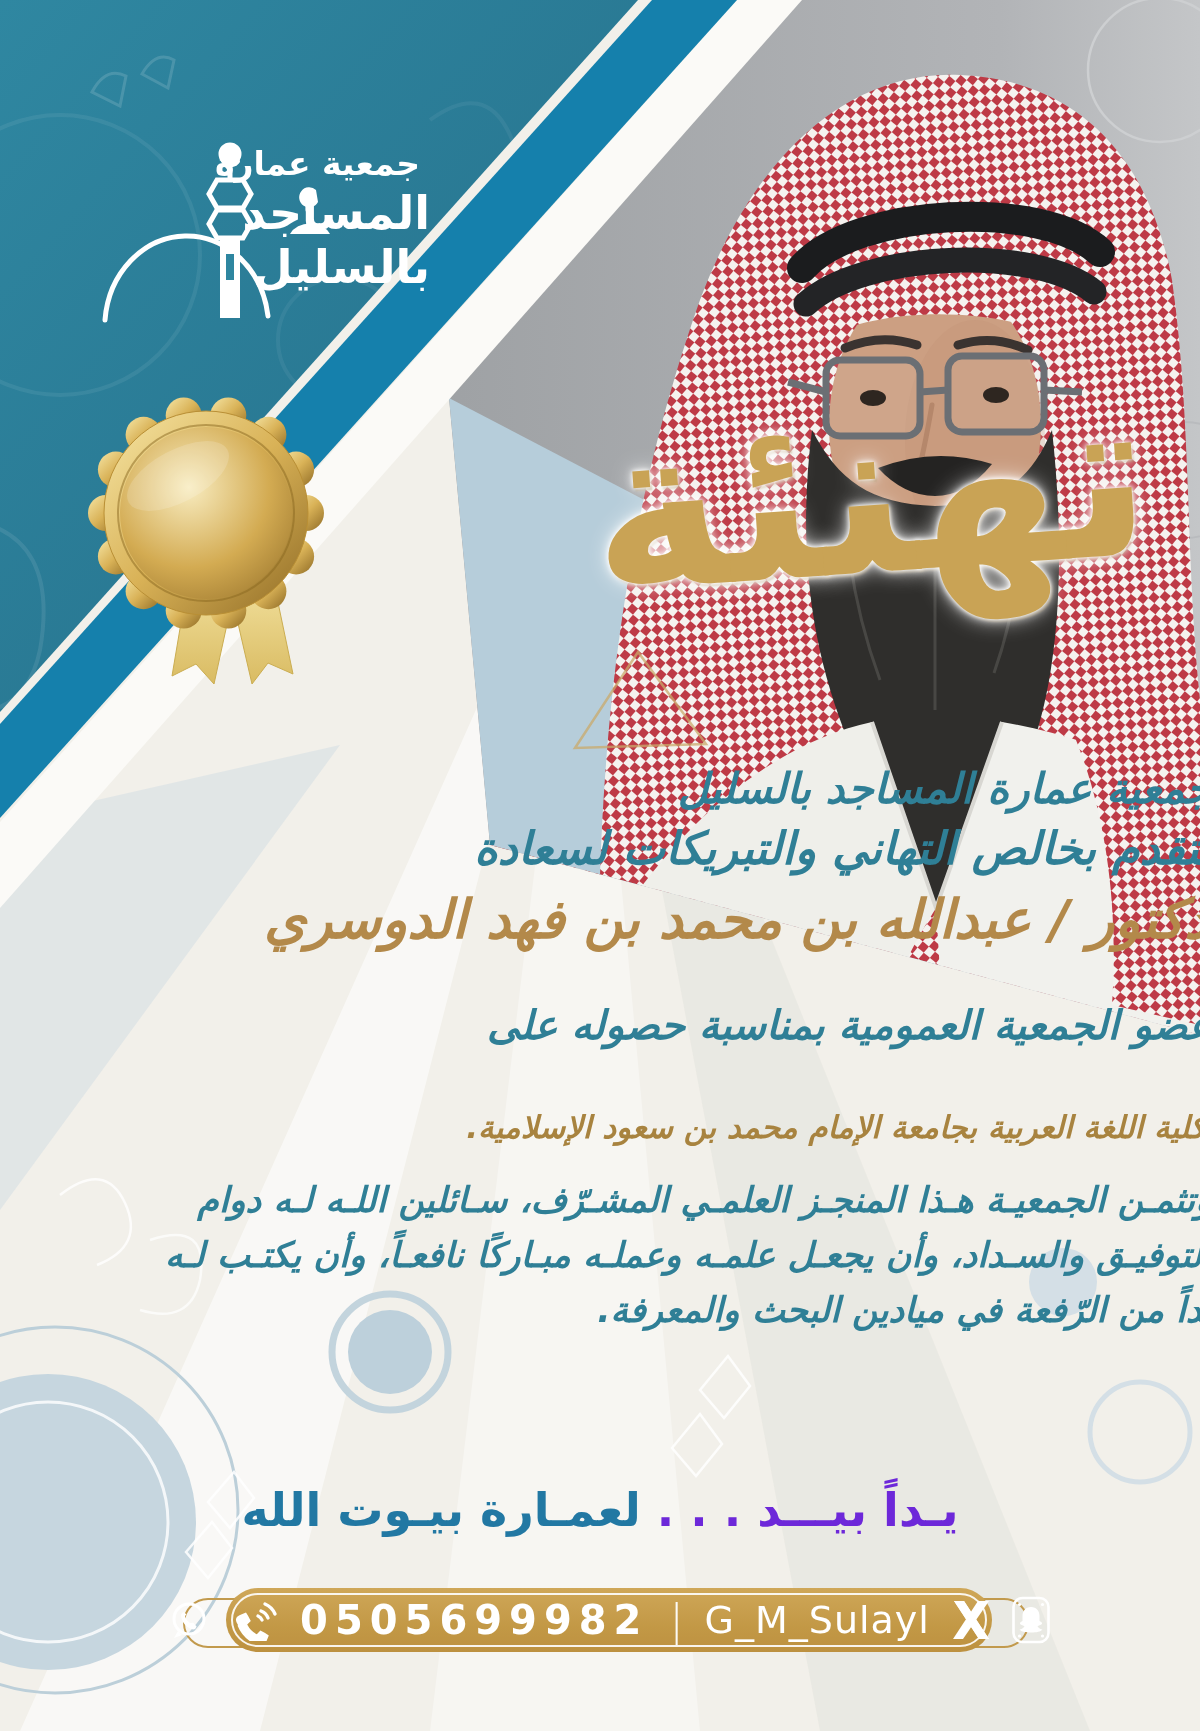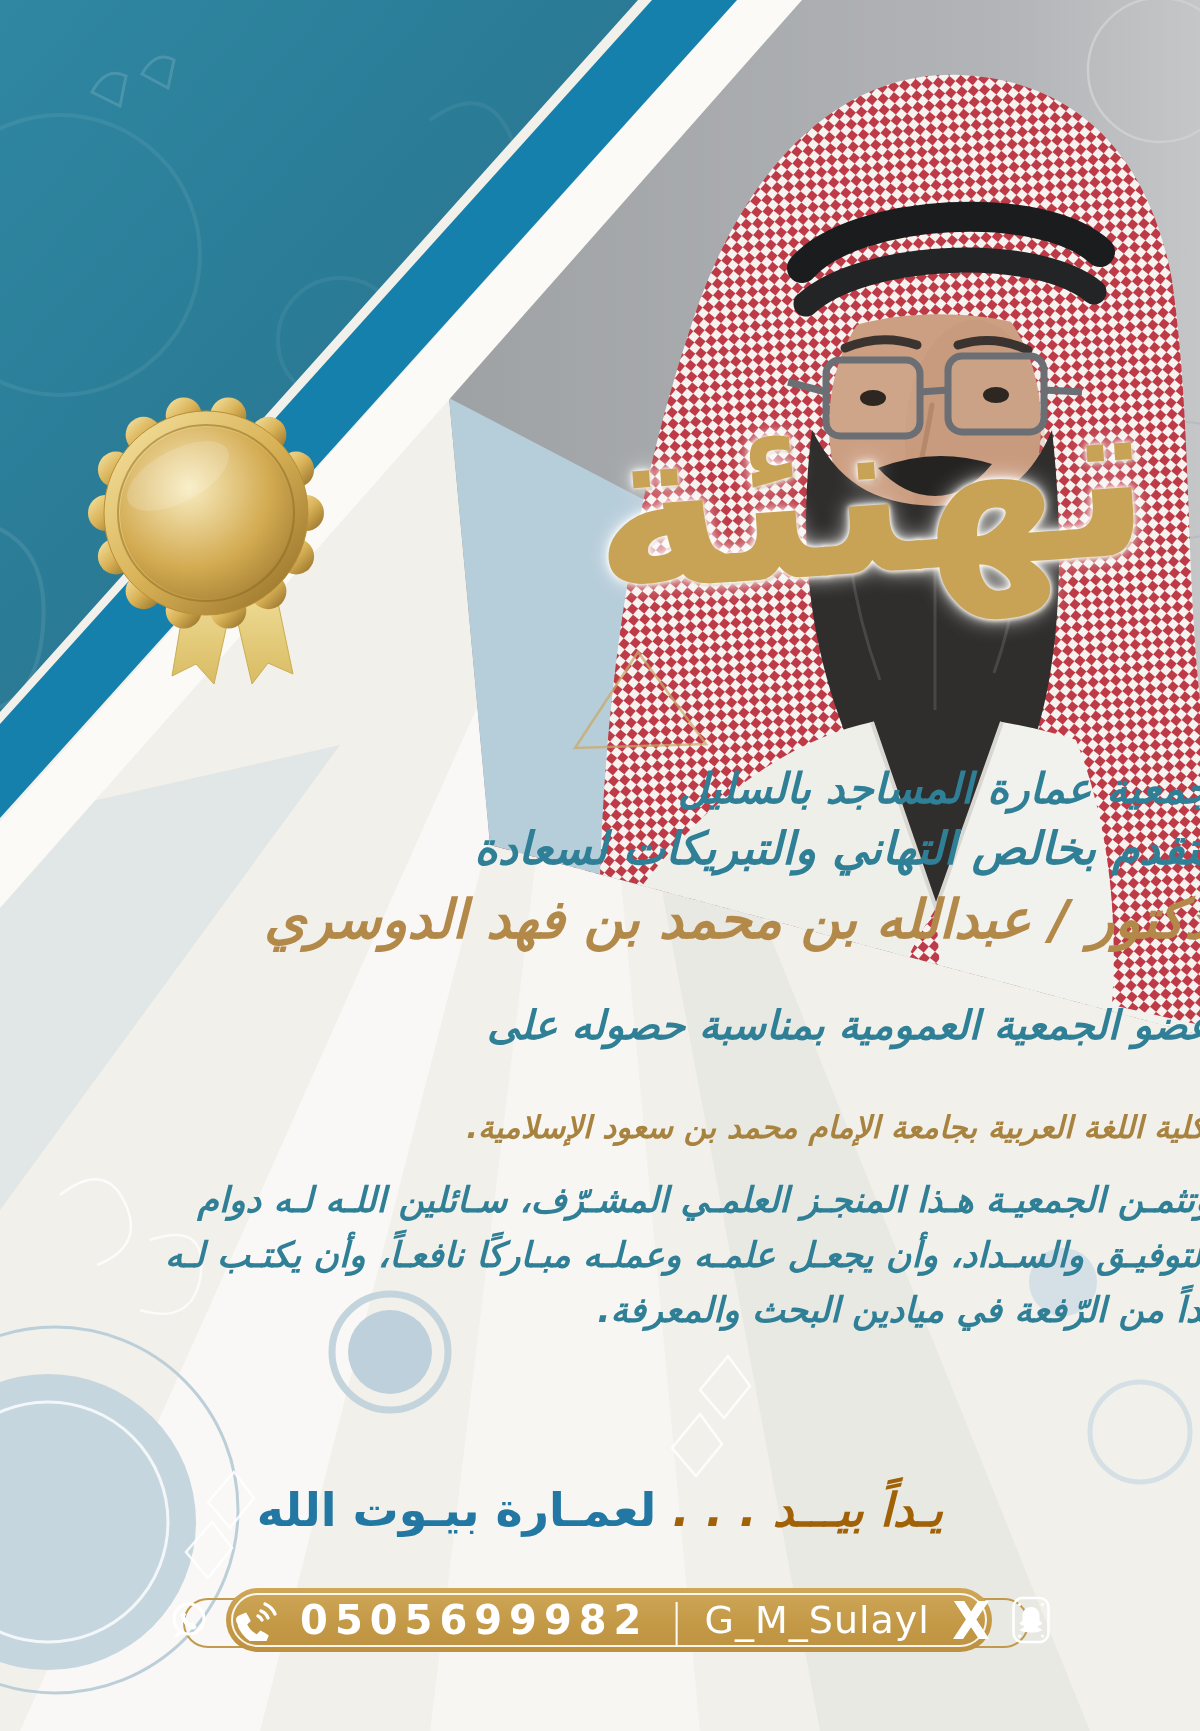--- a/index.html
+++ b/index.html
@@ -40,21 +40,21 @@
   .name{top:888px;font-size:54px;color:#B3894A;font-weight:700;margin-left:32px;}
   .l3{top:1002px;font-size:40px;}
   .l4{top:1061px;font-size:31px;}
   .l5{top:1109px;font-size:31px;margin-left:44px;}
   .p1{top:1180px;font-size:35px;}
   .p2{top:1235px;font-size:35px;}
   .p3{top:1290px;font-size:35px;padding-left:40px;}
 
   
   .slogan{left:0;top:1483px;width:100%;text-align:center;direction:rtl;font-size:46px;font-weight:700;white-space:nowrap;}
-  .slogan .g{color:#a16207;font-style:italic;}
+  .slogan .g{color:#6d28d9;}
   .slogan .t{color:#2278A3;}
 
   
   .pill-outline{left:183px;top:1598px;width:842px;height:46px;border:2px solid #C29A4D;border-radius:26px;}
   .pill{
     left:226px;top:1588px;width:766px;height:64px;border-radius:32px;
     background:linear-gradient(180deg,#CFA758 0%,#C1964299 60%,#BD9140);
     background-color:#C59C4B;
     display:flex;align-items:center;justify-content:center;gap:21px;direction:ltr;
   }
@@ -163,20 +163,39 @@
     <g clip-path="url(#tealClip)">
       <circle cx="60" cy="255" r="140" fill="none" stroke="rgba(255,255,255,.07)" stroke-width="4"></circle>
       <path d="M92,92 q14,-26 34,-16 l-6,30 z" fill="none" stroke="rgba(255,255,255,.14)" stroke-width="3"></path>
       <path d="M142,74 q14,-24 32,-14 l-6,28 z" fill="none" stroke="rgba(255,255,255,.14)" stroke-width="3"></path>
       <path d="M-30,520 q90,15 70,130 q-15,70 -80,60" fill="none" stroke="rgba(255,255,255,.09)" stroke-width="4"></path>
       <circle cx="340" cy="340" r="62" fill="none" stroke="rgba(255,255,255,.06)" stroke-width="4"></circle>
       <path d="M430,120 q55,-40 80,15 t-45,60" fill="none" stroke="rgba(255,255,255,.06)" stroke-width="4"></path>
     </g>
   </svg>
 
+  <div class="abs logo">
+    <svg width="350" height="280" viewBox="0 0 350 280">
+      <g stroke="#FFFFFF" fill="none" stroke-width="5" stroke-linecap="round">
+        <path d="M25,262 A82,92 0 0 1 188,258"></path>
+        <path d="M150,120 l0,-14"></path>
+        <circle cx="150" cy="96" r="9" fill="none"></circle>
+        <path d="M158,90 a11,11 0 1 0 2,14" fill="#FFF" stroke="none"></path>
+        <path d="M137,122 l26,0 l8,14 l-8,14 l-26,0 l-8,-14 z"></path>
+        <path d="M137,152 l26,0 l8,14 l-8,14 l-26,0 l-8,-14 z"></path>
+        <rect x="140" y="182" width="20" height="78" fill="#FFF" stroke="none"></rect>
+        <rect x="146" y="196" width="8" height="26" fill="#2E86A0" stroke="none"></rect>
+        <path d="M228,152 l0,-12"></path>
+        <path d="M236,132 a10,10 0 1 0 2,12" fill="#FFF" stroke="none"></path>
+        <path d="M210,176 a22,18 0 0 1 40,0" fill="#FFF" stroke="none"></path>
+      </g>
+    </svg>
+    <div class="logo-line1">جمعية عمارة</div>
+    <div class="logo-line2">المساجد بالسليل</div>
+  </div>
 
   <svg class="abs" style="left:86px;top:388px" width="240" height="300" viewBox="0 0 240 300">
     <defs>
       <linearGradient id="gmed" x1="0" y1="0" x2="1" y2="1">
         <stop offset="0" stop-color="#F6E6A6"></stop>
         <stop offset="0.5" stop-color="#D9B257"></stop>
         <stop offset="1" stop-color="#8F6B25"></stop>
       </linearGradient>
       <radialGradient id="gface" cx="0.4" cy="0.35" r="0.85">
         <stop offset="0" stop-color="#F8ECC0"></stop>

